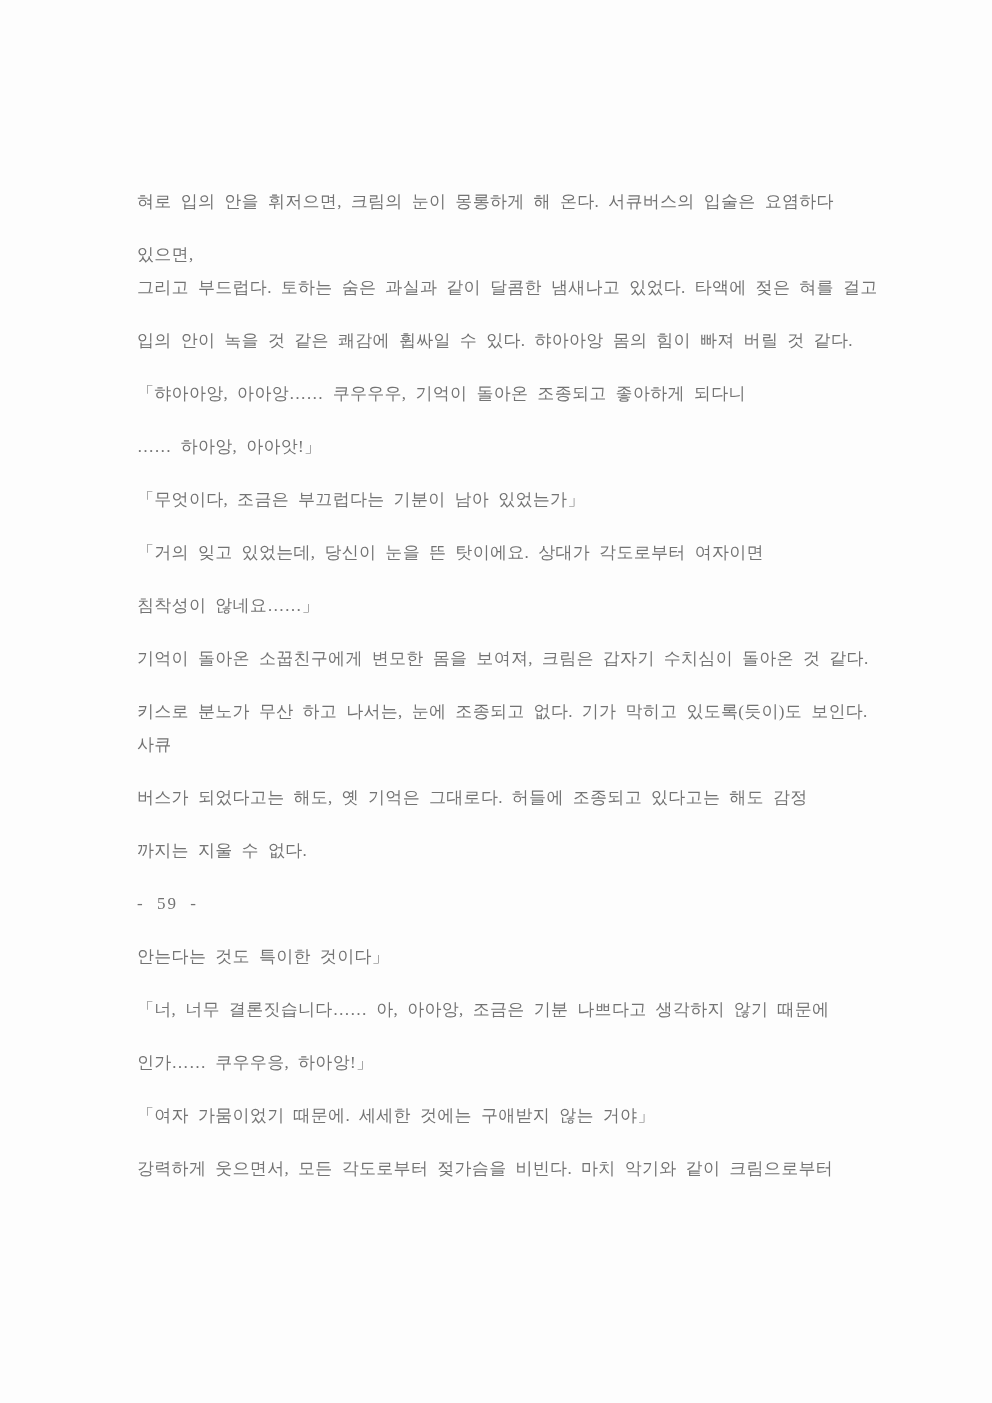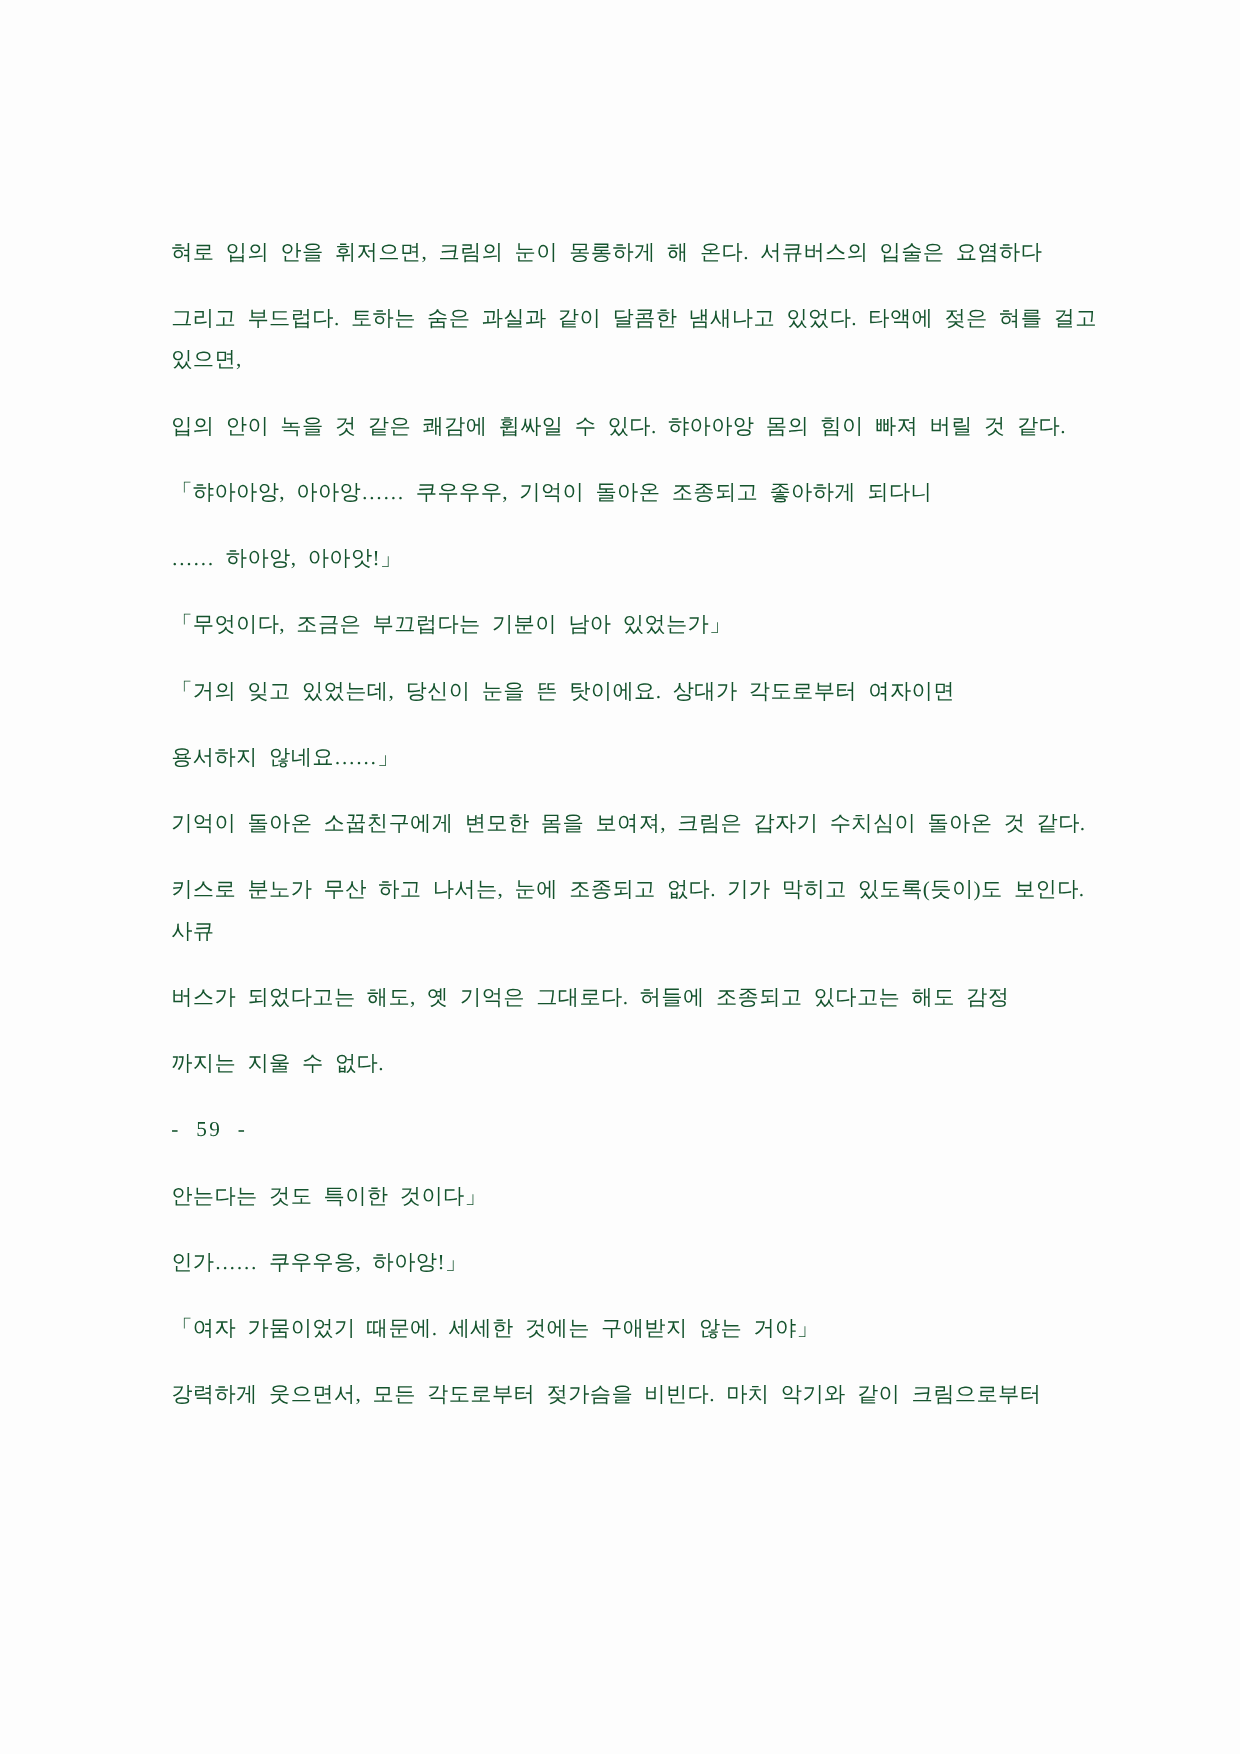--- a/index.html
+++ b/index.html
@@ -36,46 +36,46 @@
     white-space: nowrap;
   }
   .para.page-number {
     letter-spacing: 2px;
     word-spacing: 6px;
   }
 </style>
 </head>
 <body>
 
-<div class="page" style="background: rgb(253, 253, 253); color: #14532d;">
+<div class="page" style="background: rgb(253, 253, 253); color: #737373;">
   <main class="text-block" id="text-block">
       <p class="para">
         <span class="line">혀로 입의 안을 휘저으면, 크림의 눈이 몽롱하게 해 온다. 서큐버스의 입술은 요염하다</span>
       </p>
       <p class="para">
+        <span class="line">있으면,</span>
         <span class="line">그리고 부드럽다. 토하는 숨은 과실과 같이 달콤한 냄새나고 있었다. 타액에 젖은 혀를 걸고</span>
-        <span class="line">있으면,</span>
       </p>
       <p class="para">
         <span class="line">입의 안이 녹을 것 같은 쾌감에 휩싸일 수 있다. 햐아아앙 몸의 힘이 빠져 버릴 것 같다.</span>
       </p>
       <p class="para">
         <span class="line">「햐아아앙, 아아앙…… 쿠우우우, 기억이 돌아온 조종되고 좋아하게 되다니</span>
       </p>
       <p class="para">
         <span class="line">…… 하아앙, 아아앗!」</span>
       </p>
       <p class="para">
         <span class="line">「무엇이다, 조금은 부끄럽다는 기분이 남아 있었는가」</span>
       </p>
       <p class="para">
         <span class="line">「거의 잊고 있었는데, 당신이 눈을 뜬 탓이에요. 상대가 각도로부터 여자이면</span>
       </p>
       <p class="para">
-        <span class="line">용서하지 않네요……」</span>
+        <span class="line">침착성이 않네요……」</span>
       </p>
       <p class="para">
         <span class="line">기억이 돌아온 소꿉친구에게 변모한 몸을 보여져, 크림은 갑자기 수치심이 돌아온 것 같다.</span>
       </p>
       <p class="para">
         <span class="line">키스로 분노가 무산 하고 나서는, 눈에 조종되고 없다. 기가 막히고 있도록(듯이)도 보인다.</span>
         <span class="line">사큐</span>
       </p>
       <p class="para">
         <span class="line">버스가 되었다고는 해도, 옛 기억은 그대로다. 허들에 조종되고 있다고는 해도 감정</span>
@@ -83,20 +83,23 @@
       <p class="para">
         <span class="line">까지는 지울 수 없다.</span>
       </p>
       <p class="para page-number">
         <span class="line">- 59 -</span>
       </p>
       <p class="para">
         <span class="line">안는다는 것도 특이한 것이다」</span>
       </p>
       <p class="para">
+        <span class="line">「너, 너무 결론짓습니다…… 아, 아아앙, 조금은 기분 나쁘다고 생각하지 않기 때문에</span>
+      </p>
+      <p class="para">
         <span class="line">인가…… 쿠우우응, 하아앙!」</span>
       </p>
       <p class="para">
         <span class="line">「여자 가뭄이었기 때문에. 세세한 것에는 구애받지 않는 거야」</span>
       </p>
       <p class="para">
         <span class="line">강력하게 웃으면서, 모든 각도로부터 젖가슴을 비빈다. 마치 악기와 같이 크림으로부터</span>
       </p>
     </main>
 </div>

